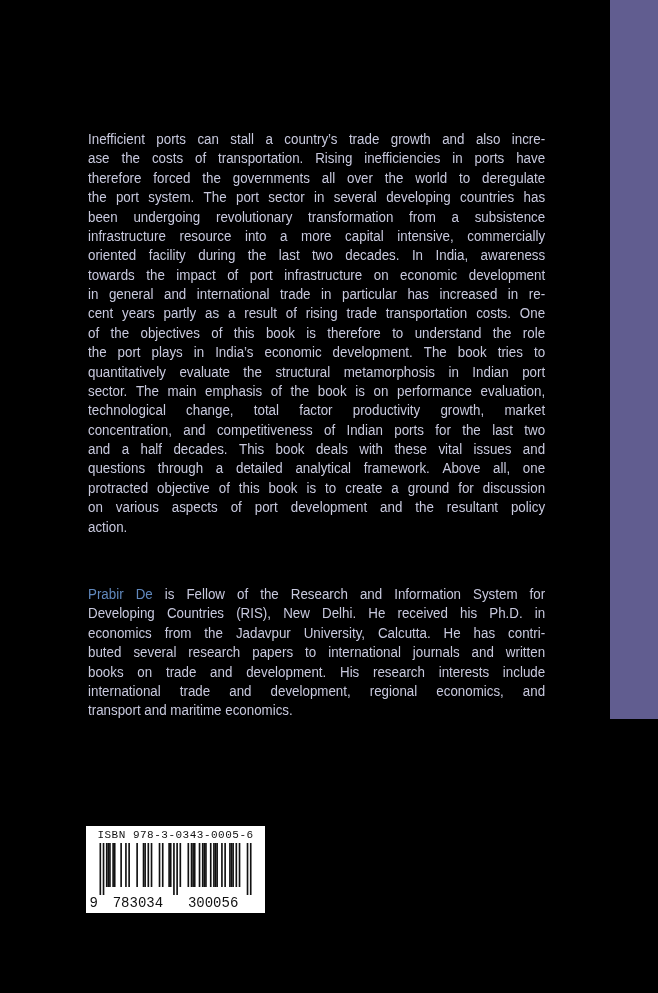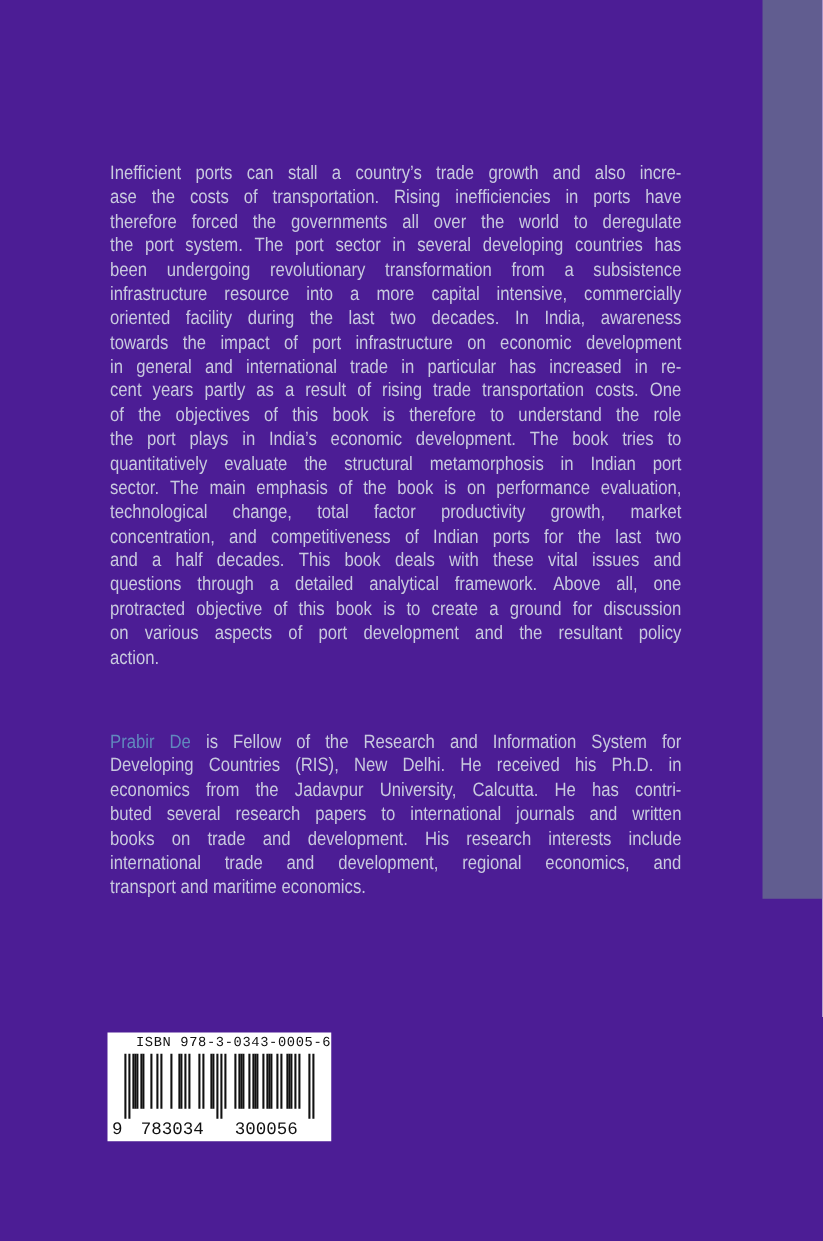--- a/index.html
+++ b/index.html
@@ -1,19 +1,19 @@
 <!DOCTYPE html>
 <html><head>
 <meta charset="utf-8">
 <style>
   html,body{margin:0;padding:0;background:#ffffff;}
   .cover{
     position:relative;
     width:658px;height:993px;
-    background:#4c1d95;
+    background:#000000;
     overflow:hidden;
     font-family:"Liberation Sans",sans-serif;
   }
   .stripe{
     position:absolute;
     left:610px;top:0;width:48px;height:719px;
     background:#615d90;
   }
   .textblock{
     position:absolute;
@@ -37,21 +37,21 @@
   .accent{color:#6189be;}
   .barcode-box{
     position:absolute;
     left:86px;top:826px;
     width:179px;height:87px;
     background:#ffffff;
   }
   .isbn-label{
     position:absolute;
     left:0;right:0;top:3px;
-    text-align:right;
+    text-align:center;
     font-family:"Liberation Mono",monospace;
     font-size:11px;
     letter-spacing:0.5px;
     color:#111111;
     white-space:nowrap;
   }
   .barcode-svg{
     position:absolute;
     left:0;top:0;
     width:179px;height:87px;

